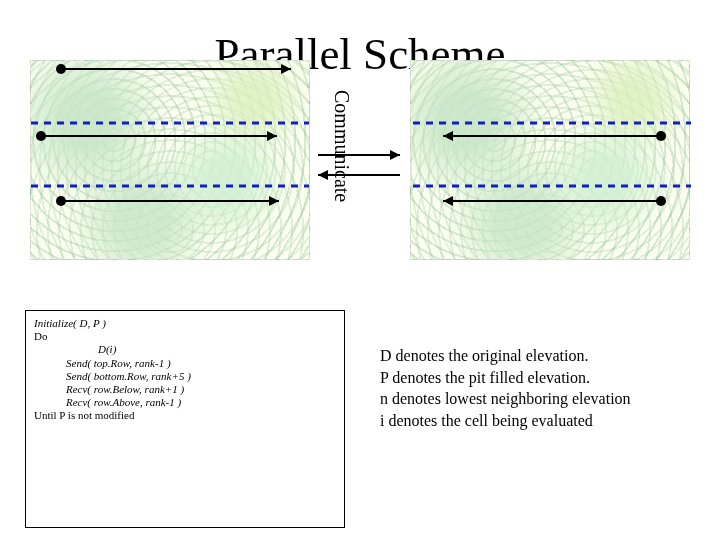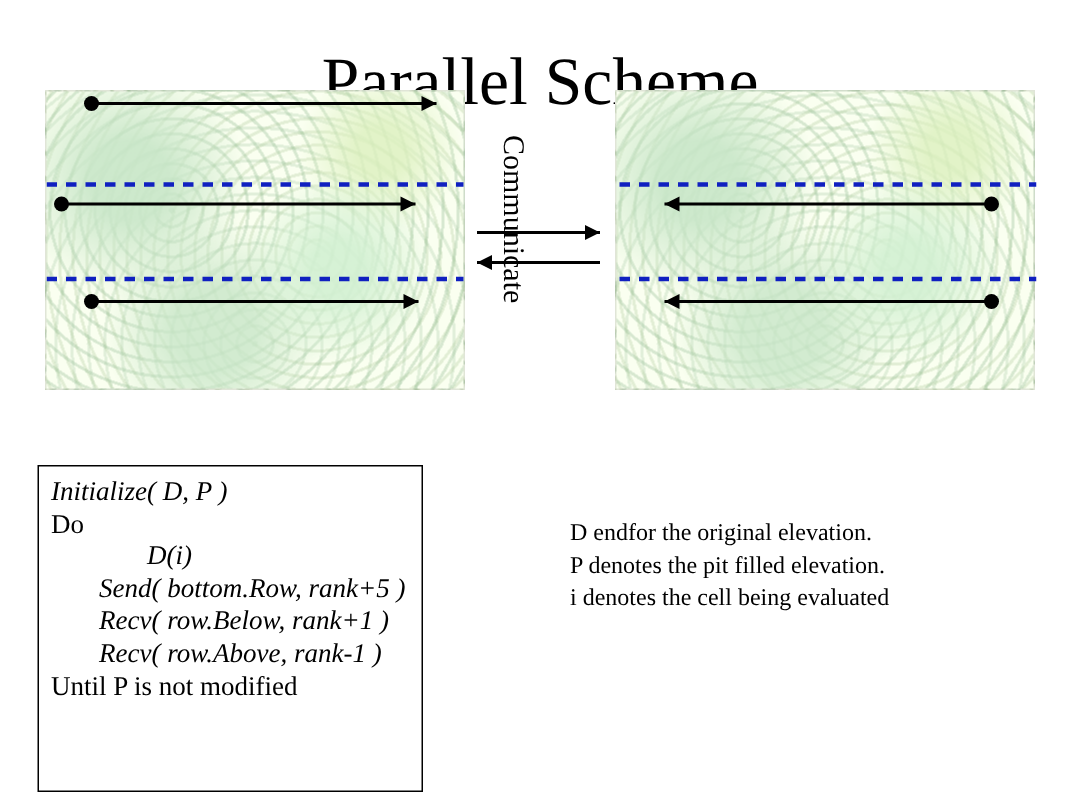--- a/index.html
+++ b/index.html
@@ -49,25 +49,25 @@
   .comm-label {
     position: absolute;
     writing-mode: vertical-rl;
     font-size: 20px;
   }
 
   .algo-box {
     position: absolute;
     top: 310px;
     left: 25px;
-    width: 257px;
+    width: 320px;
     height: 218px;
     border: 1px solid #000;
     padding: 6px 8px;
-    font-size: 18px;
+    font-size: 11px;
     line-height: 1.2;
   }
   .algo-box .ln { white-space: pre; }
   .algo-box em { font-style: italic; }
 
   .legend {
     position: absolute;
     top: 345px;
     left: 380px;
     width: 330px;
@@ -126,23 +126,25 @@
     <line x1="370" y1="115" x2="288" y2="115" stroke="#000" stroke-width="2"></line>
     <polygon points="288,115 298,110 298,120" fill="#000"></polygon>
   </svg>
 
 </div>
 
 <div class="algo-box">
   <div class="ln"><em>Initialize( D, P )</em></div>
   <div class="ln"><span>Do</span></div>
   <div class="ln" style="padding-left:64px"><em>D(i)</em></div>
+  <div class="ln" style="padding-left:32px"><em>Send( top.Row, rank-1 )</em></div>
   <div class="ln" style="padding-left:32px"><em>Send( bottom.Row, rank+5 )</em></div>
   <div class="ln" style="padding-left:32px"><em>Recv( row.Below, rank+1 )</em></div>
   <div class="ln" style="padding-left:32px"><em>Recv( row.Above, rank-1 )</em></div>
   <div class="ln"><span>Until P is not modified</span></div>
 </div>
 
 <div class="legend">
-  <div>D endfor the original elevation.</div>
+  <div>D denotes the original elevation.</div>
   <div>P denotes the pit filled elevation.</div>
+  <div>n denotes lowest neighboring elevation</div>
   <div>i denotes the cell being evaluated</div>
 </div>
 
 </body></html>

